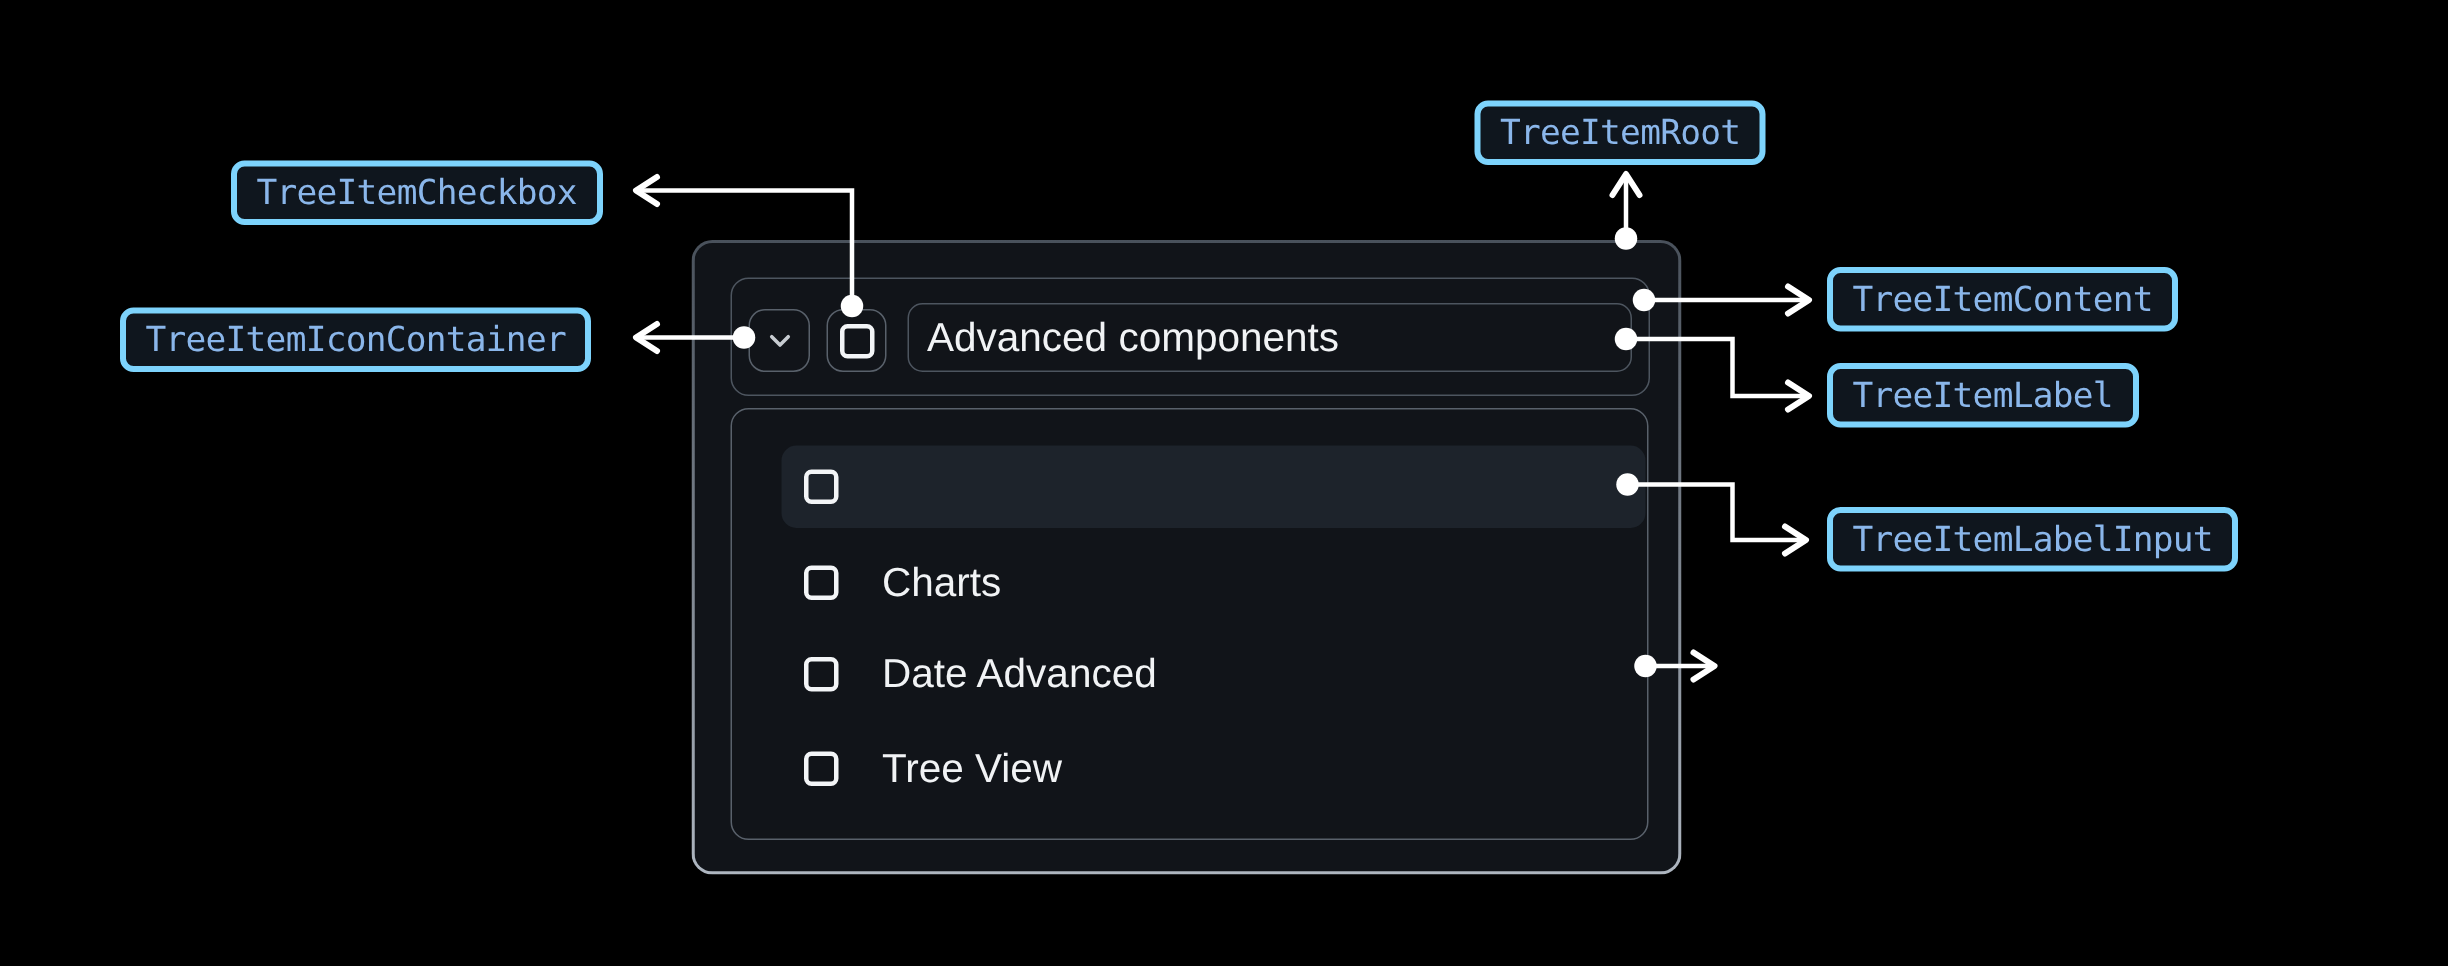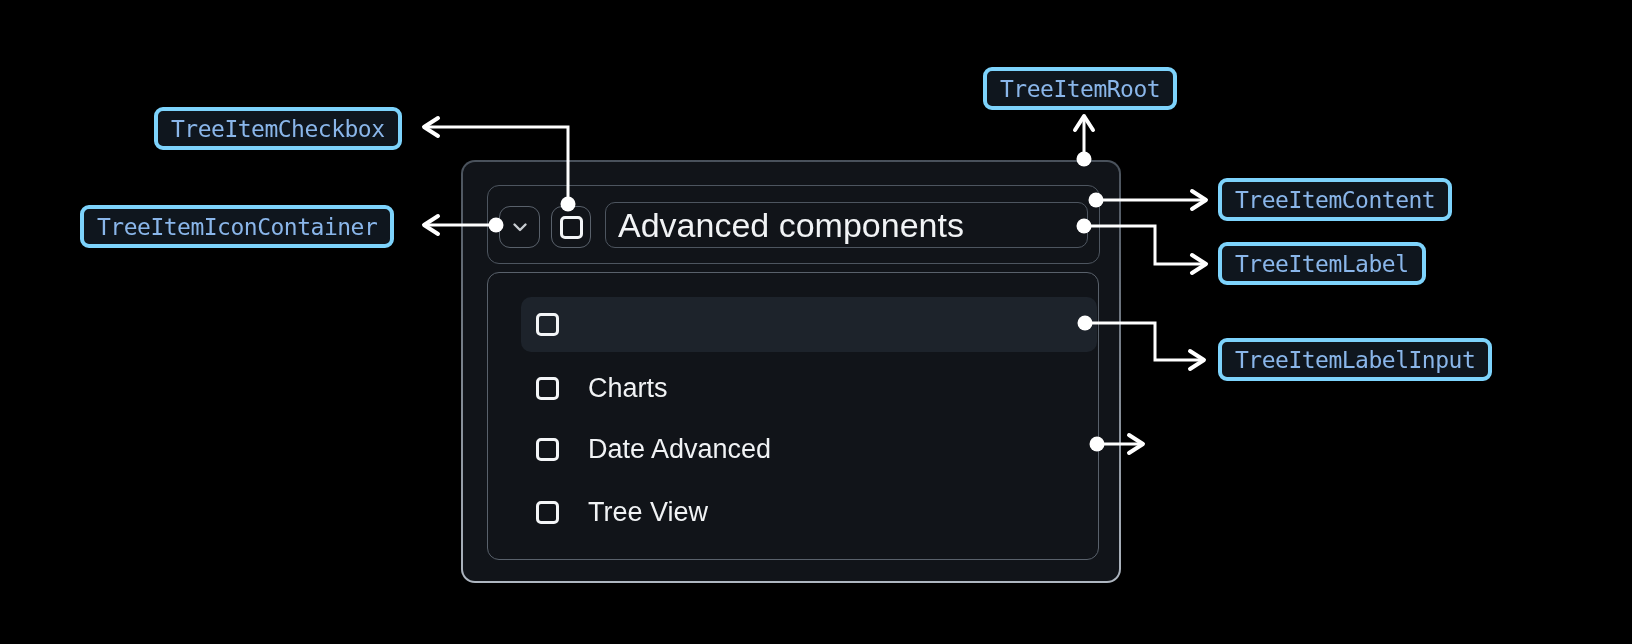--- a/index.html
+++ b/index.html
@@ -44,21 +44,21 @@
   .checkbox-wrap {
     position:absolute; left:63px; top:20px; width:40px; height:42px;
     border:1.5px solid #59616b; border-radius:11px;
     display:flex; align-items:center; justify-content:center;
   }
   .checkbox { width:23px; height:23px; border:3px solid #f3f5f7; border-radius:5px; }
   .label-box {
     position:absolute; left:117px; top:16px; width:483px; height:46px;
     border:1.5px solid #4d555f; border-radius:10px;
     display:flex; align-items:center; padding-left:12px;
-    color:#f1f3f5; font-size:34px;
+    color:#f1f3f5; font-size:27px;
   }
   .group-box {
     position:absolute; left:24px; top:110px; width:612px; height:288px;
     border:1.5px solid #59616b; border-radius:12px;
   }
   .row-edit {
     position:absolute; left:33px; top:24px; width:576px; height:55px;
     background:#1d232b; border-radius:10px;
   }
   .row-edit .checkbox { position:absolute; left:15px; top:16px; }

